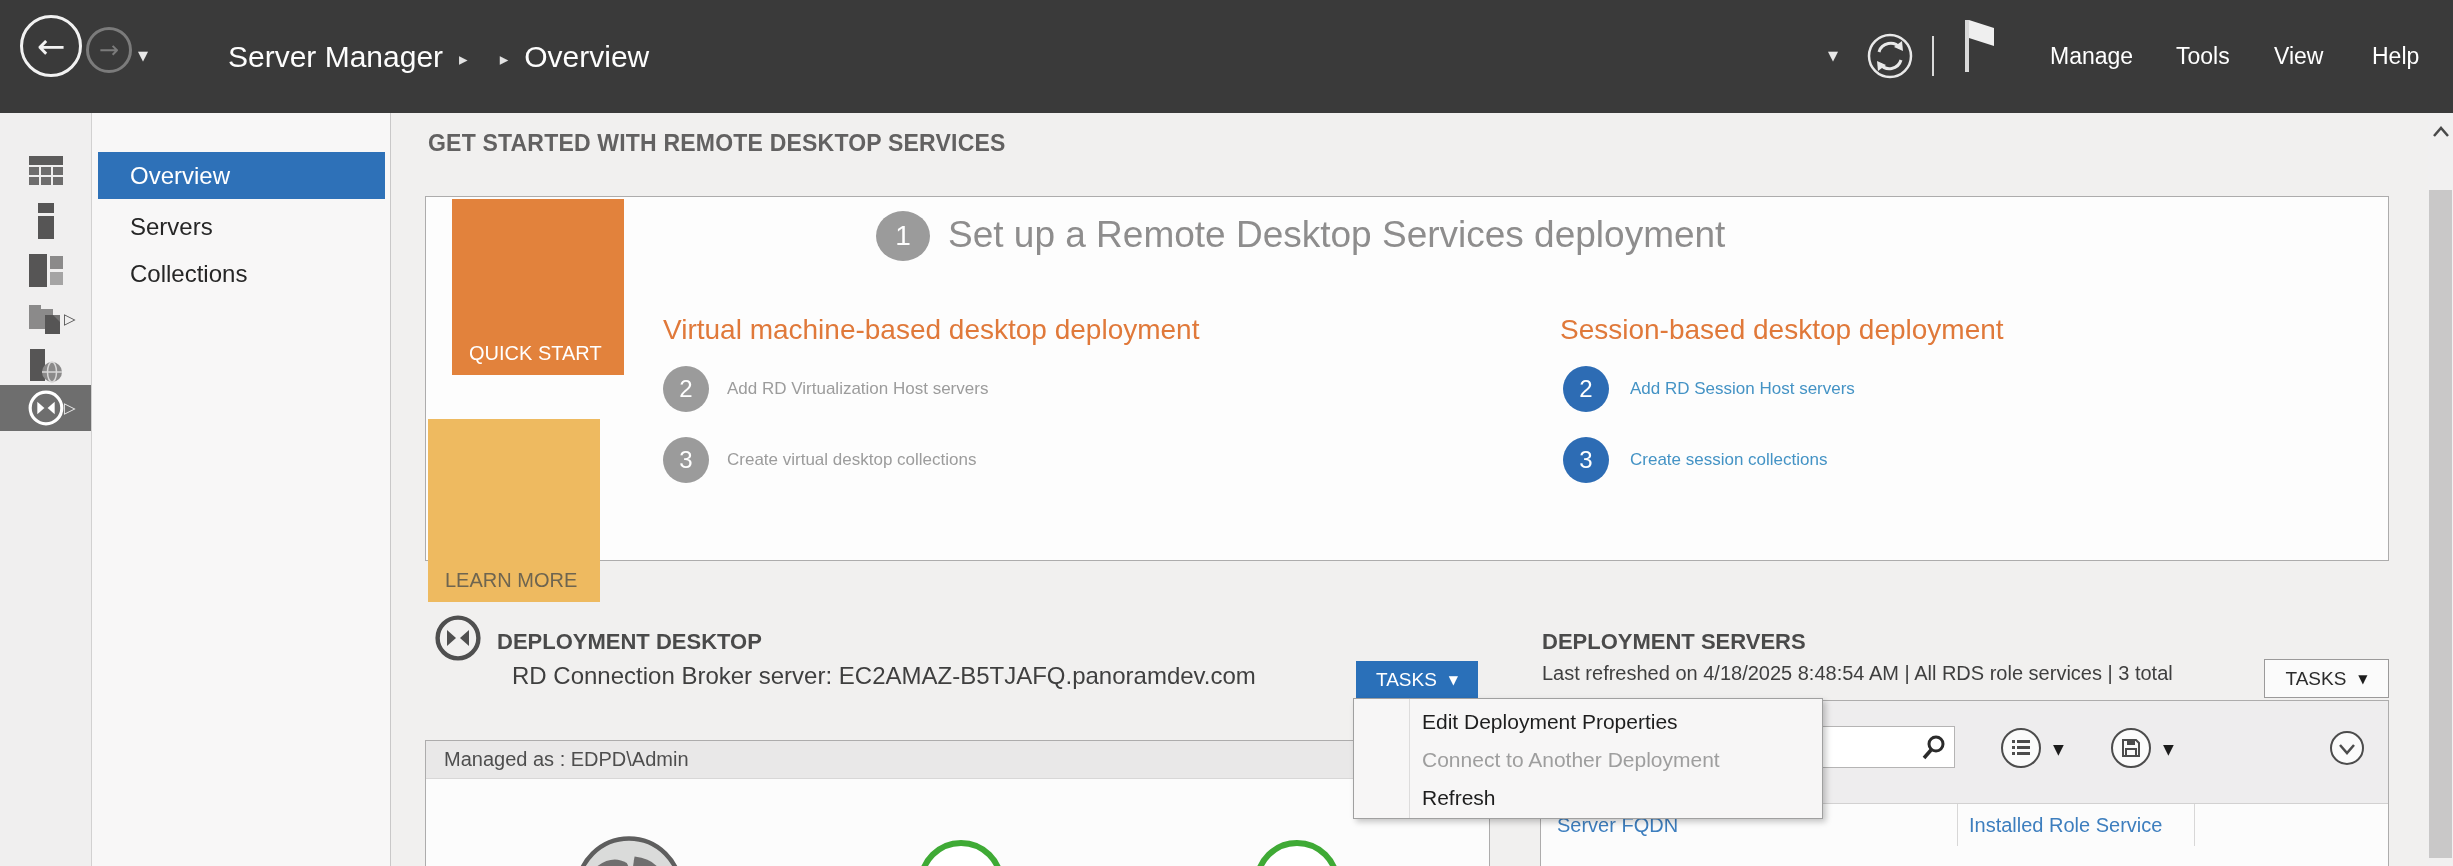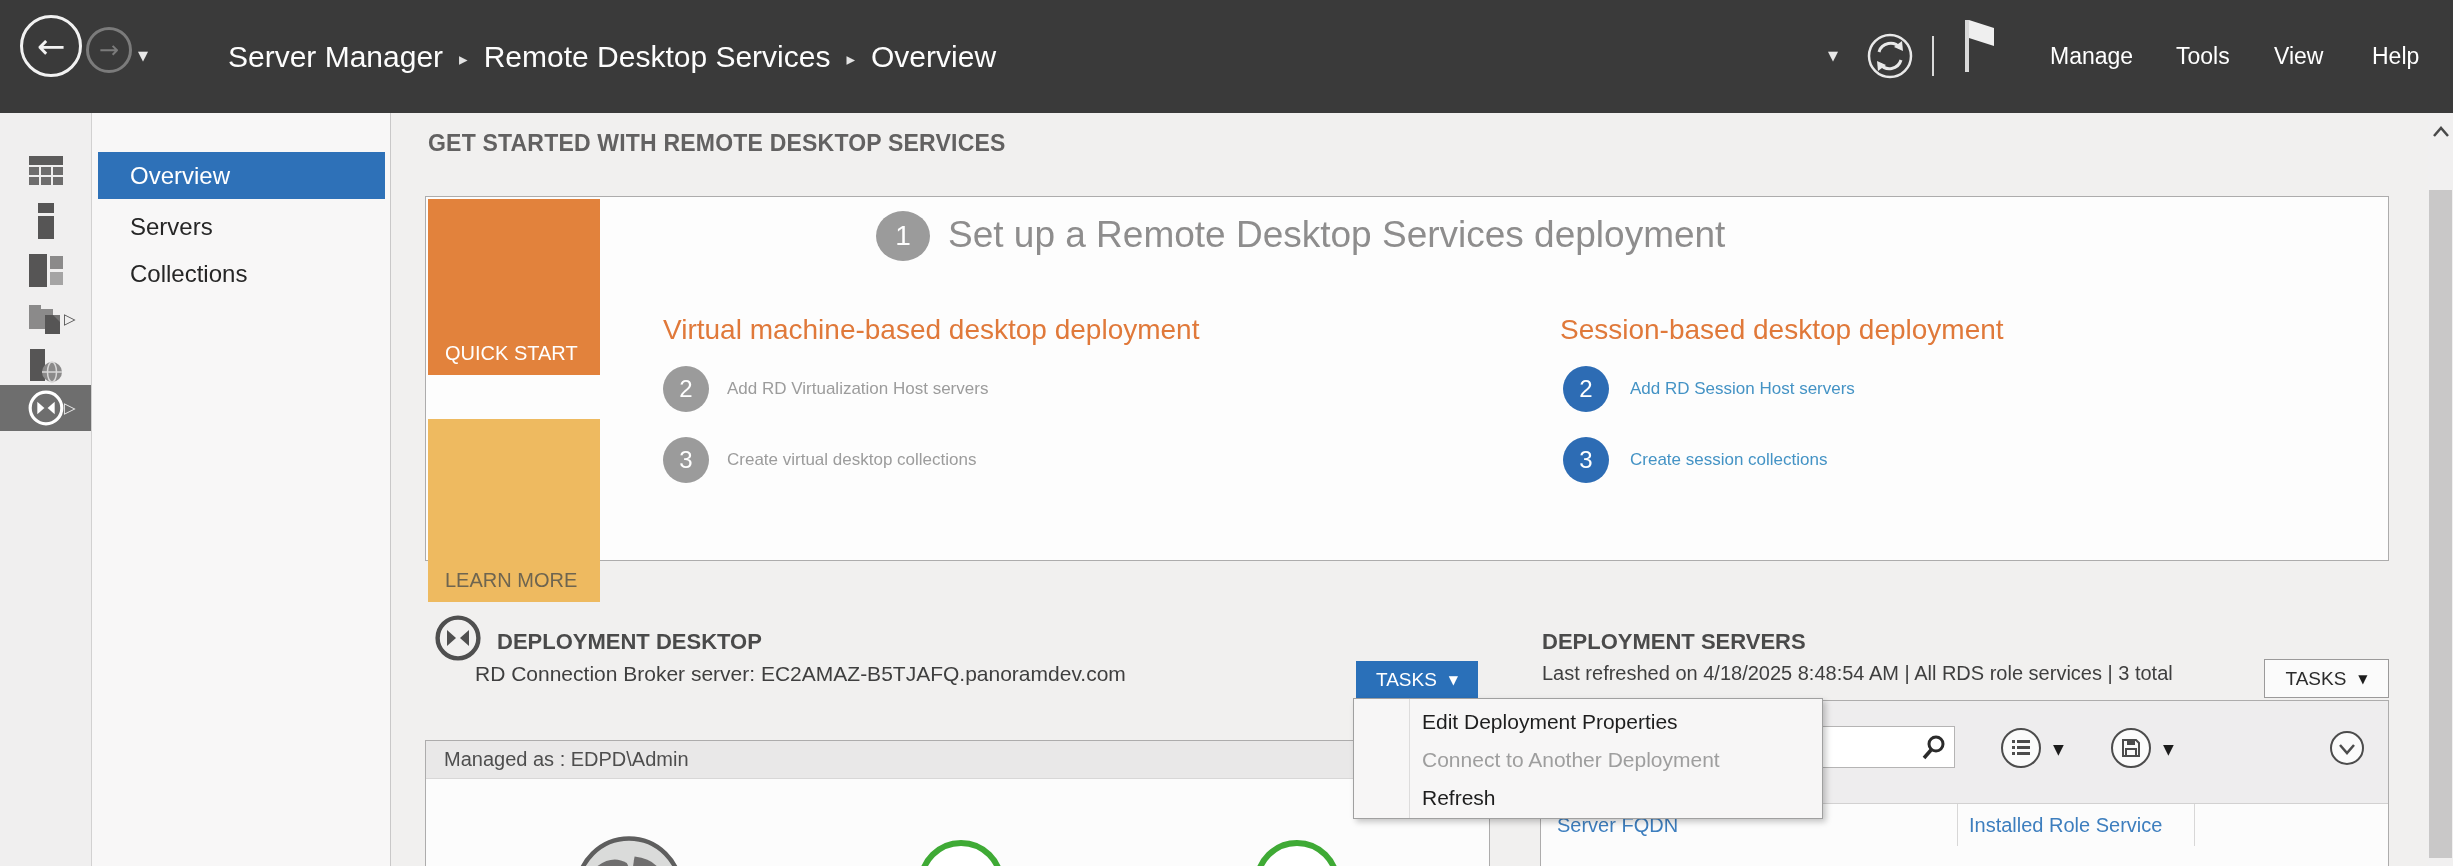--- a/index.html
+++ b/index.html
@@ -37,21 +37,21 @@
   .nav-item{position:absolute;left:6px;width:287px;height:47px;display:flex;align-items:center;
             padding-left:32px;box-sizing:border-box;font-size:24px;color:#262626;cursor:pointer;}
   .nav-item.selected{background:#2e71b8;color:#ffffff;}
 
   
   .section-title{font-size:23px;font-weight:bold;color:#626161;letter-spacing:.2px;}
   #get-started-title{left:428px;top:130px;}
 
   
   #qs-panel{left:425px;top:196px;width:1964px;height:365px;background:#fdfdfd;border:1px solid #adacac;box-sizing:border-box;}
-  #qs-tab-top{left:428px;top:199px;width:172px;height:176px;background:#e2823c;cursor:pointer;}
+  #qs-tab-top{left:452px;top:199px;width:172px;height:176px;background:#e2823c;cursor:pointer;}
   #qs-tab-bottom{left:428px;top:375px;width:172px;height:183px;background:#eeba60;cursor:pointer;margin-top:44px;}
   .qs-tab-label{position:absolute;left:17px;bottom:10px;font-size:20px;}
   #qs-tab-top .qs-tab-label{color:#ffffff;}
   #qs-tab-bottom .qs-tab-label{color:#6e6550;}
   .num-circle{border-radius:50%;display:flex;align-items:center;justify-content:center;color:#fff;}
   #step1-circle{left:876px;top:211px;width:54px;height:50px;background:#9b9b9b;font-size:28px;}
   #step1-title{left:948px;top:214px;font-size:37px;font-weight:300;color:#8e8d8d;}
   .col-title{font-size:28px;color:#e0793a;}
   #vm-title{left:663px;top:314px;}
   #session-title{left:1560px;top:314px;}
@@ -62,21 +62,21 @@
   .step-label.gray{color:#9c9c9c;}
   .step-label.link{color:#4493c5;cursor:pointer;}
   #vm-s2-c{left:663px;top:366px;} #vm-s2-l{left:727px;top:366px;}
   #vm-s3-c{left:663px;top:437px;} #vm-s3-l{left:727px;top:437px;}
   #ss-s2-c{left:1563px;top:366px;} #ss-s2-l{left:1630px;top:366px;}
   #ss-s3-c{left:1563px;top:437px;} #ss-s3-l{left:1630px;top:437px;}
 
   
   #do-badge{left:434px;top:614px;width:48px;height:48px;color:#4f4f4f;}
   #do-title{left:497px;top:629px;font-size:22px;font-weight:bold;color:#4a4a4a;}
-  #do-subtitle{left:475px;top:662px;font-size:21px;color:#3f3f3f;}
+  #do-subtitle{left:512px;top:662px;font-size:24px;color:#3f3f3f;}
   .tasks-btn{display:flex;align-items:center;justify-content:center;gap:12px;font-size:19px;cursor:pointer;box-sizing:border-box;}
   #do-tasks{left:1356px;top:661px;width:122px;height:37px;background:#2a70b9;color:#fff;z-index:10;}
   #do-tasks .caret{font-size:12px;color:#fff;}
   #ds-tasks{left:2264px;top:659px;width:125px;height:39px;background:#fbfbfb;border:1px solid #9b9a9a;color:#2b2b2b;}
   #ds-tasks .caret{font-size:12px;color:#1c1c1c;}
 
   
   #do-panel{left:425px;top:700px;width:1065px;height:181px;background:#fcfcfc;border:1px solid #adacac;box-sizing:border-box;margin-top:40px;}
   #managed-bar{left:0;top:0;width:100%;height:38px;background:#e9e8e8;border-bottom:1px solid #d8d7d7;
                display:flex;align-items:center;padding-left:18px;box-sizing:border-box;font-size:20px;color:#4e4e4e;}
@@ -126,21 +126,20 @@
     <span class="glyph">←</span>
   </div>
   <div class="abs" id="fwd-btn">
     <span class="glyph">→</span>
   </div>
   <div class="abs glyph" id="nav-caret">▼</div>
 
   <div class="abs" id="breadcrumb">
     <span>Server Manager</span>
     <span class="sep glyph">▸</span>
-    <span>Remote Desktop Services</span>
     <span class="sep glyph">▸</span>
     <span>Overview</span>
   </div>
 
   <div class="abs glyph" id="tb-right-caret">▼</div>
   <div class="abs" id="refresh-btn">
     <svg width="48" height="48" viewBox="0 0 48 48">
       <circle cx="24" cy="24" r="21" fill="none" stroke="#e9e9e9" stroke-width="2.5"></circle>
       <path d="M13 20 A12 12 0 0 1 34 16" fill="none" stroke="#e9e9e9" stroke-width="3"></path>
       <polygon points="36,9 37,19 28,15" fill="#e9e9e9"></polygon>

